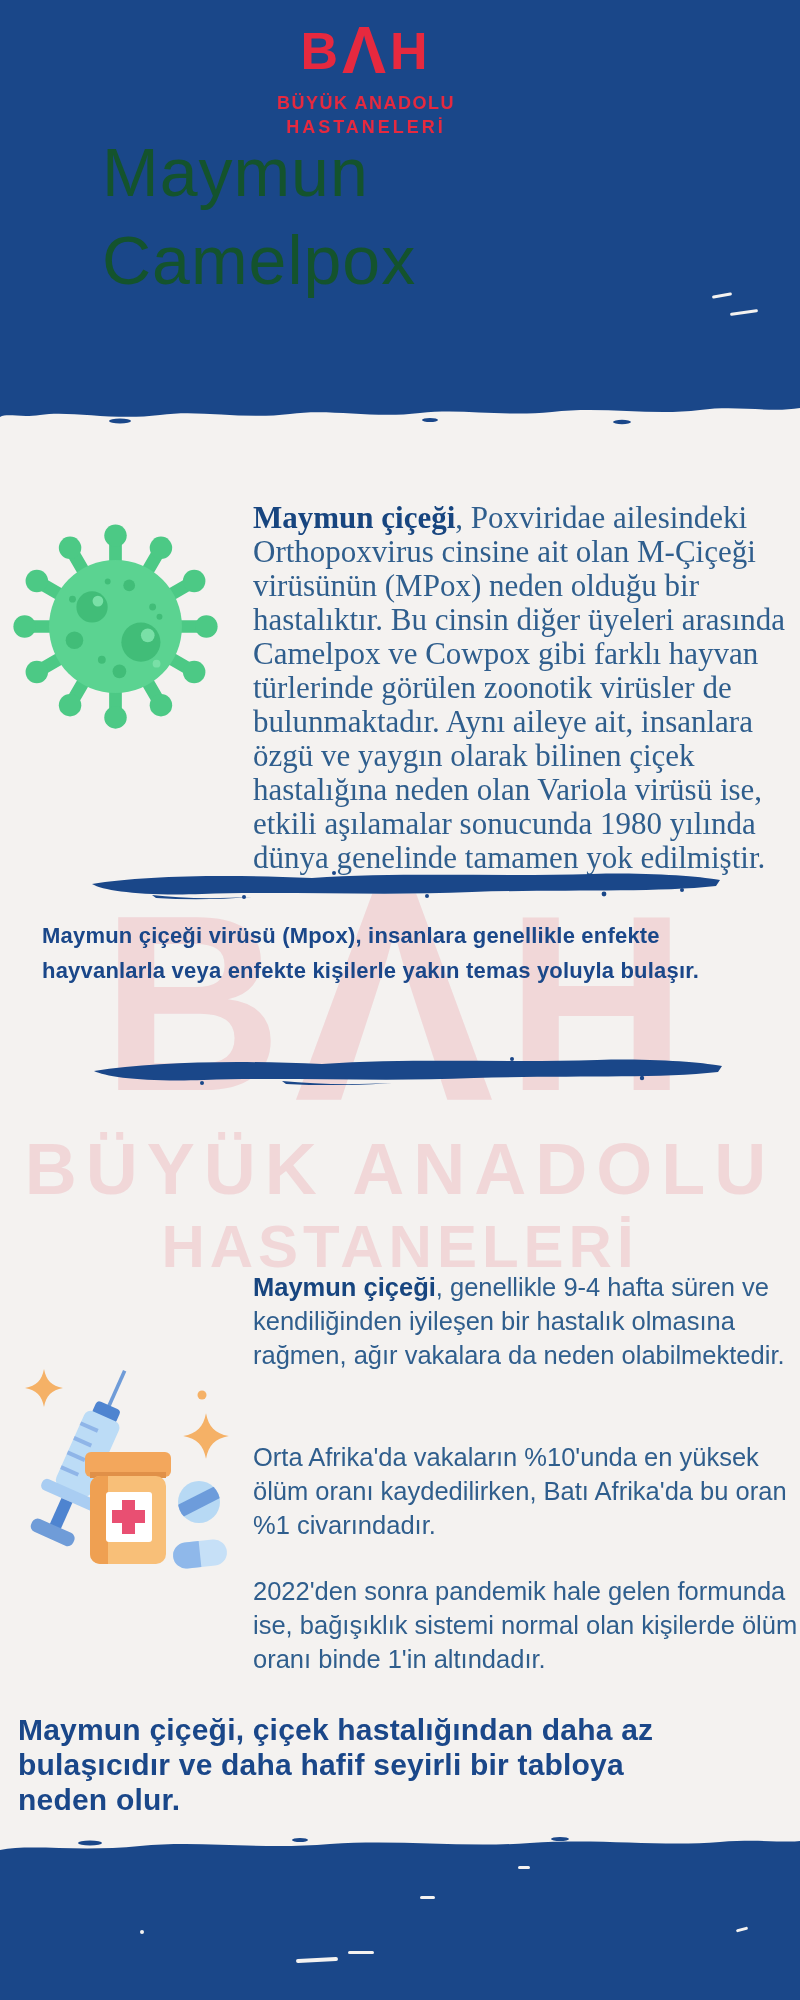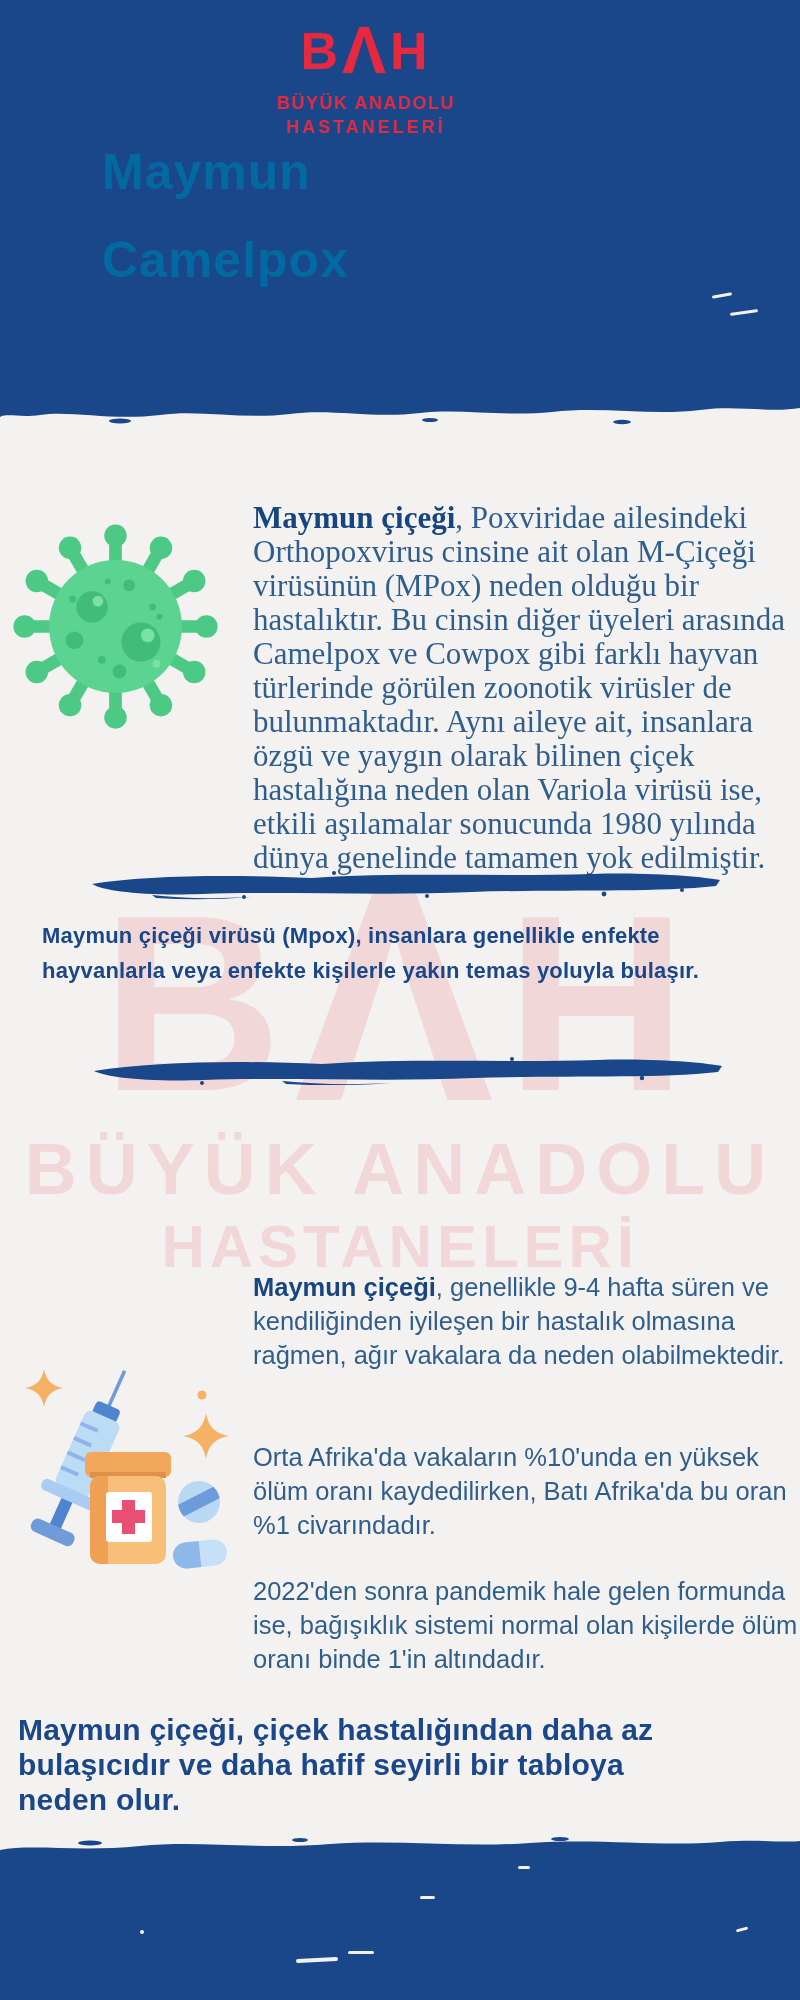--- a/index.html
+++ b/index.html
@@ -11,21 +11,21 @@
   
   .header-band{position:absolute;left:0;top:0;width:800px;height:402px;background:#1a4789;}
   .header-edge{position:absolute;left:0;top:400px;width:800px;height:28px;display:block;}
   .logo{position:absolute;left:228px;top:14px;width:276px;text-align:center;color:#e6293f;}
   .logo-acronym{font-size:52px;font-weight:bold;letter-spacing:4px;line-height:1.1;}
   .logo-acronym .caret{font-size:66px;vertical-align:-4px;}
   .logo-sub1{font-size:18px;font-weight:bold;letter-spacing:1.5px;margin-top:6px;}
   .logo-sub2{font-size:18px;font-weight:bold;letter-spacing:3px;margin-top:3px;}
   .page-title{
     position:absolute;left:102px;top:128px;width:660px;
-    color:#0369a1;font-size:50px;font-weight:700;line-height:88px;letter-spacing:1px;
+    color:#14532d;font-size:68px;font-weight:400;line-height:88px;letter-spacing:1px;
   }
   .hdr-speck{position:absolute;background:#f4f2f0;border-radius:2px;}
   
   .watermark{position:absolute;left:0;top:0;width:800px;height:2000px;color:rgba(223,82,98,0.17);pointer-events:none;}
   .wm-acronym{position:absolute;left:0;top:846px;width:800px;text-align:center;font-size:250px;font-weight:bold;letter-spacing:12px;line-height:1;}
   .wm-acronym .caret{font-size:300px;vertical-align:-10px;}
   .wm-sub1{position:absolute;left:0;top:1128px;width:800px;text-align:center;font-size:72px;font-weight:bold;letter-spacing:9px;}
   .wm-sub2{position:absolute;left:0;top:1212px;width:800px;text-align:center;font-size:60px;font-weight:bold;letter-spacing:5px;}
   
   .intro{position:absolute;left:253px;top:470px;width:545px;font-size:31px;line-height:34px;color:#2f5e8d;font-family:Liberation Serif, serif;}

